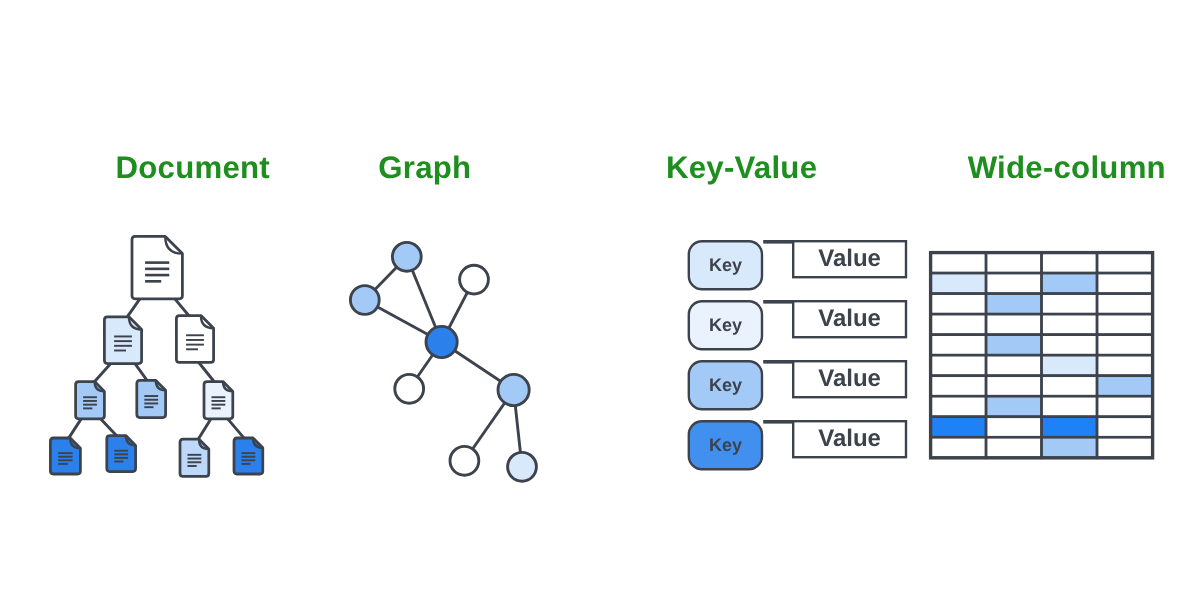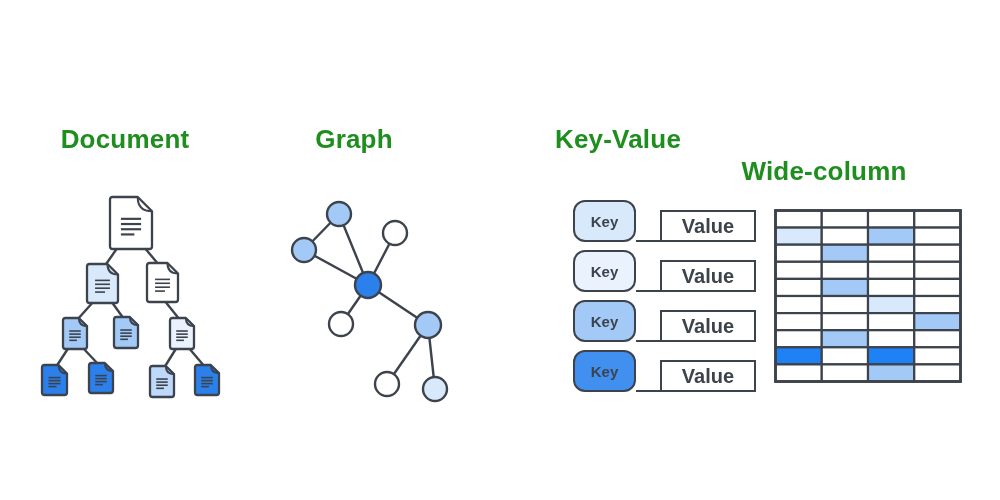--- a/index.html
+++ b/index.html
@@ -1,29 +1,29 @@
 <!DOCTYPE html>
 <html style="--outline: #3d434c; --green: #1e8e1e;"><head>
 <meta charset="utf-8">
 <style>
   html,body{margin:0;padding:0;background:#ffffff;}
   .canvas{position:relative;width:1000px;height:500px;background:#ffffff;overflow:hidden;
           font-family:"Liberation Sans",sans-serif;}
   .section-title{position:absolute;top:124px;width:200px;text-align:center;
                  font-size:26px;font-weight:bold;color:var(--green,#1e8e1e);
                  letter-spacing:0.2px;}
-  #title-document{left:25px;}
+  #title-document{left:25px;text-align:right;}
   #title-graph{left:254px;}
   #title-key-value{left:518px;}
-  #title-wide-column{left:724px;margin-top:32px;}
+  #title-wide-column{left:789px;}
   #doc-tree-svg{position:absolute;left:20px;top:185px;}
   #graph-svg{position:absolute;left:280px;top:185px;}
   #grid-svg{position:absolute;left:773px;top:208px;}
   #kv{position:absolute;left:529px;top:200px;}
-  .kv-row{display:flex;align-items:flex-end;height:42px;margin-bottom:8px;padding-left:44px;}
+  .kv-row{display:flex;align-items:flex-start;height:42px;margin-bottom:8px;padding-left:44px;}
   .kv-key{width:63px;height:42px;box-sizing:border-box;border:2.5px solid var(--outline,#3d434c);
           border-radius:12px;display:flex;align-items:center;justify-content:center;
           font-weight:bold;font-size:15px;color:var(--outline,#3d434c);background:#fff;}
   .kv-link{width:24px;height:2.5px;background:var(--outline,#3d434c);}
   .kv-value{width:96px;height:32px;box-sizing:border-box;border:2.5px solid var(--outline,#3d434c);
             background:#fff;display:flex;align-items:center;justify-content:center;
             font-weight:bold;font-size:20px;color:var(--outline,#3d434c);}
 </style>
 </head>
 <body>

